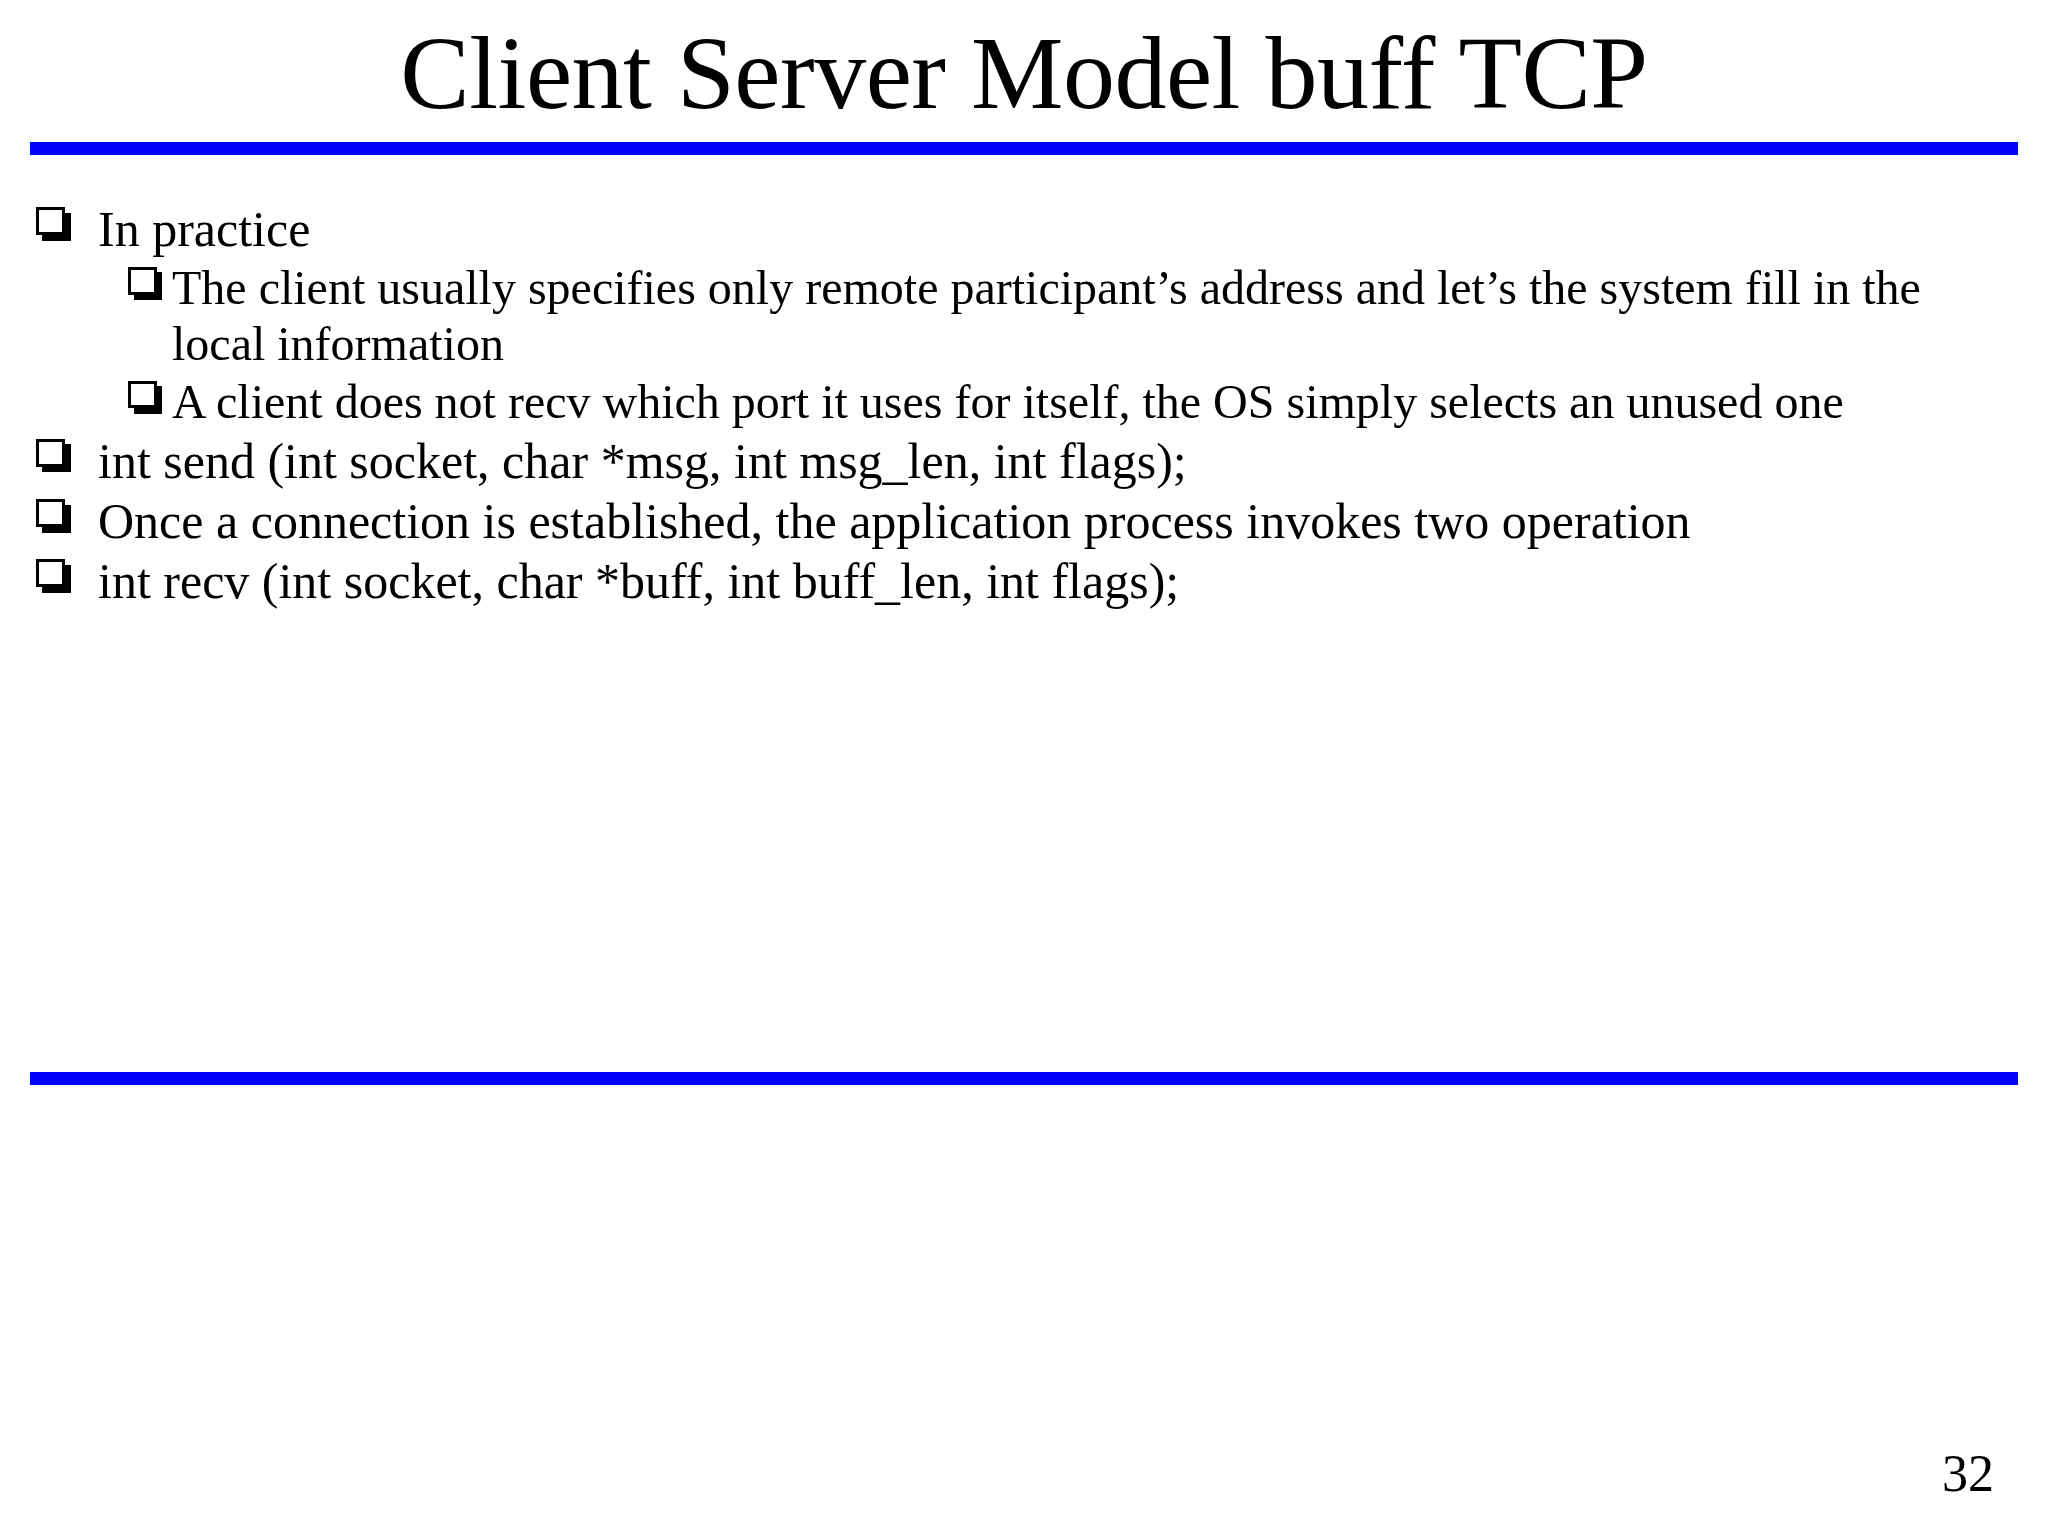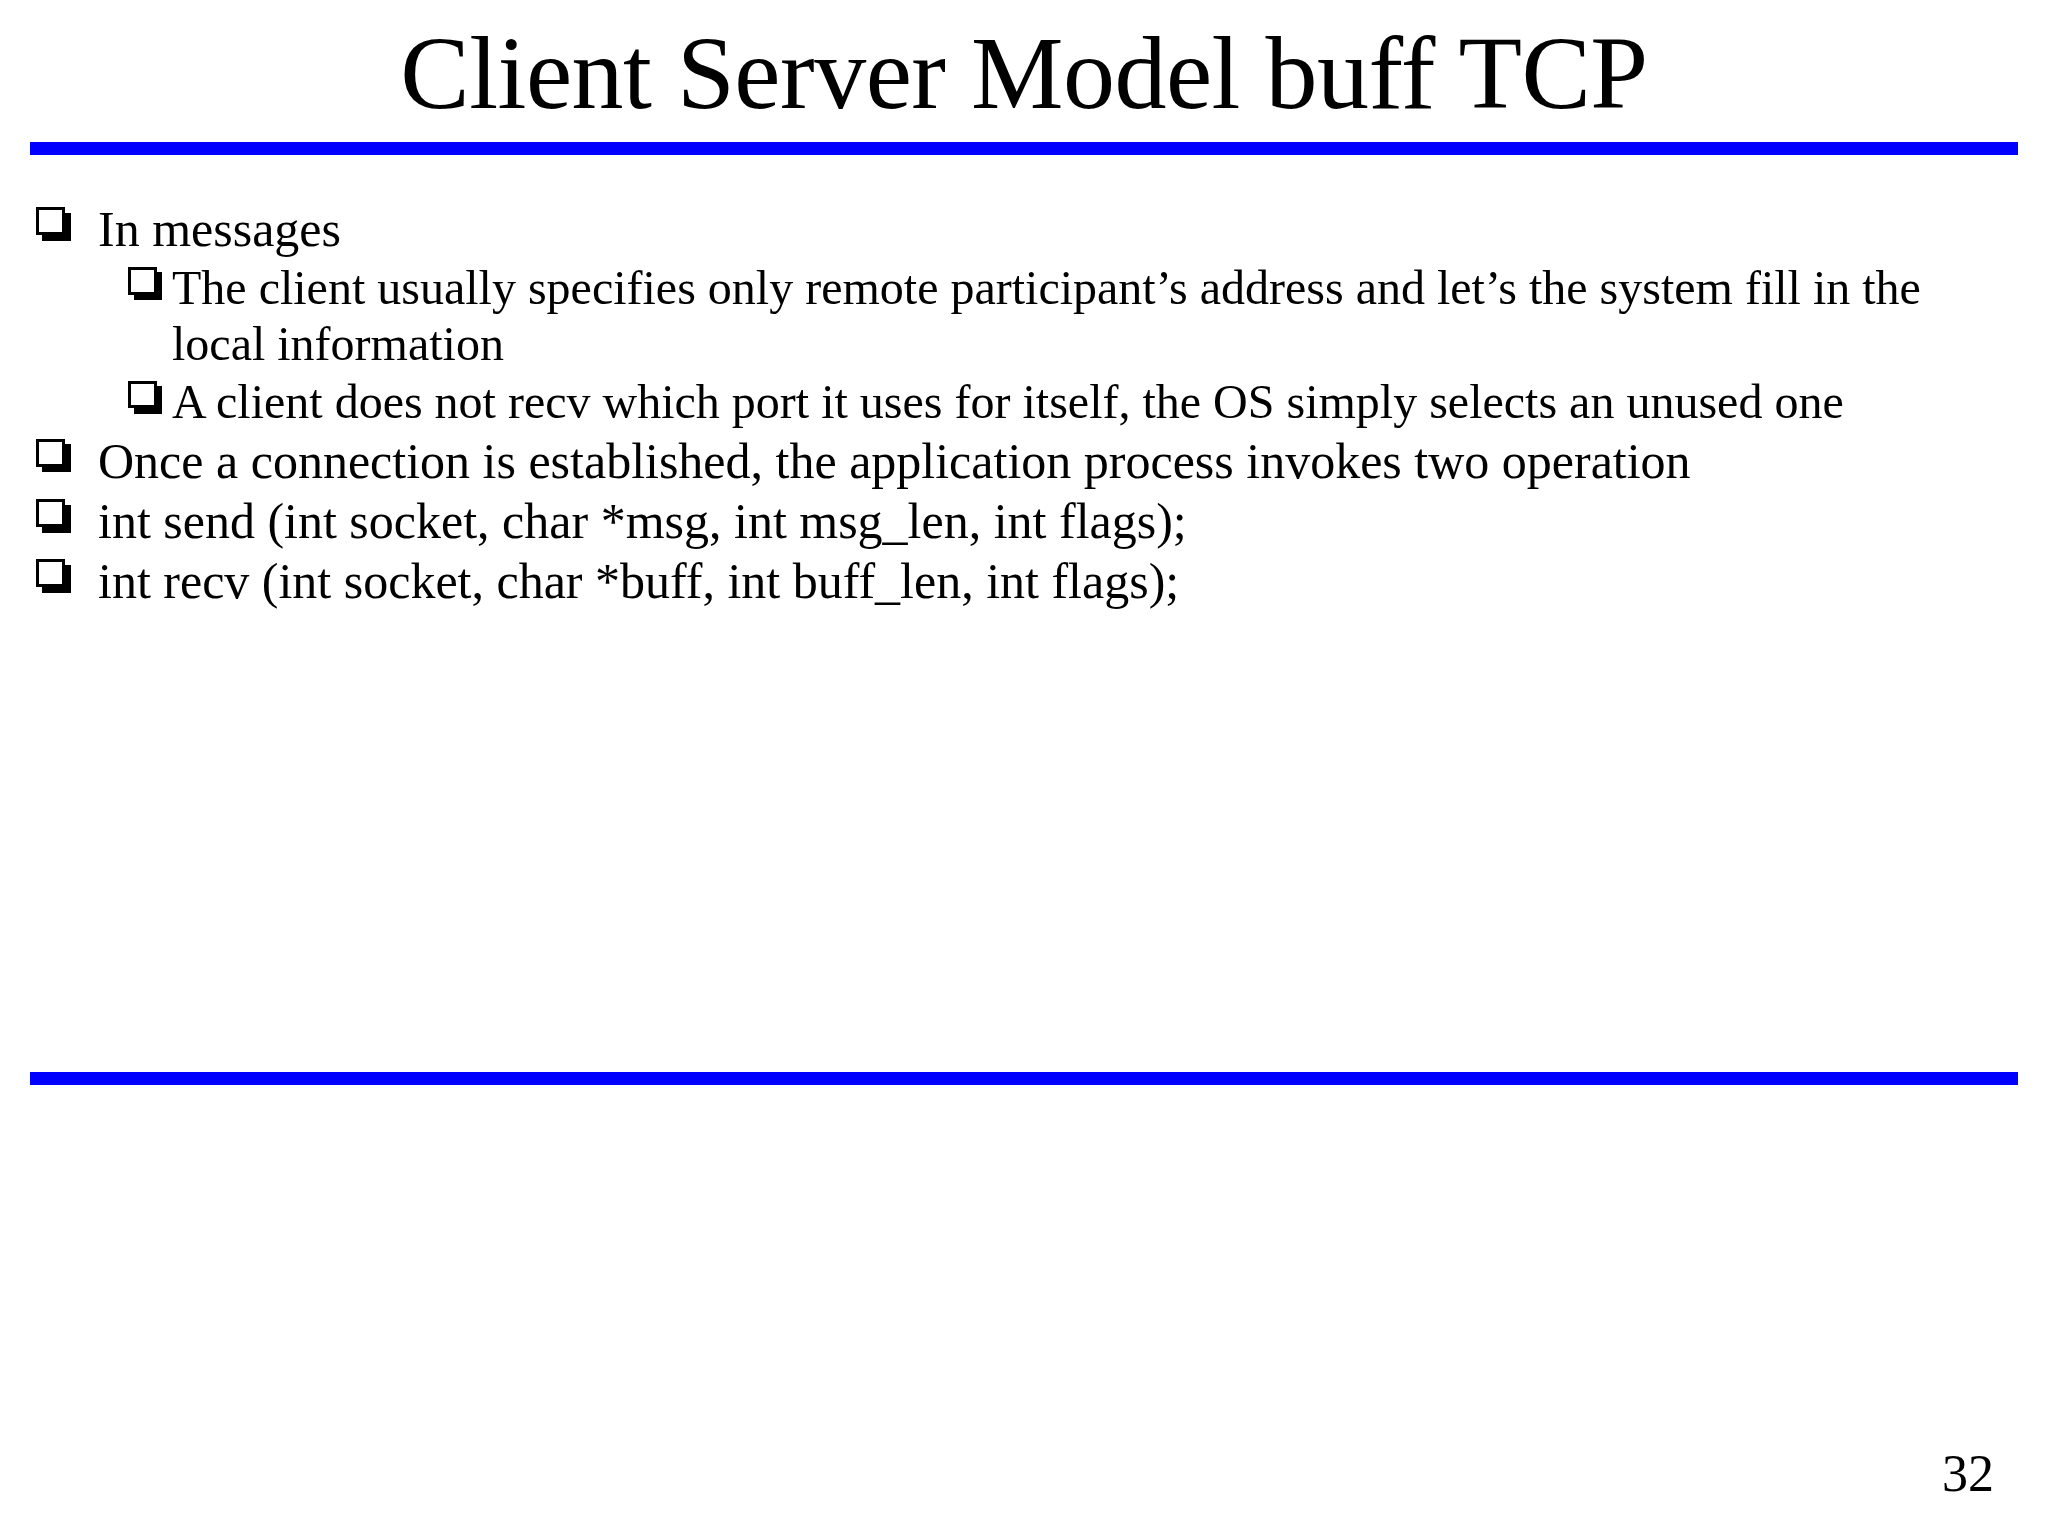--- a/index.html
+++ b/index.html
@@ -147,21 +147,21 @@
   </div>
 
   <div class="rule rule-top"></div>
 
   <div class="body-area">
 
     <div class="bullet-row lvl1">
       <span class="marker">
           <span class="sqbox"></span>
         </span>
-      <span class="bullet-text">In messages</span>
+      <span class="bullet-text">In practice</span>
     </div>
 
     <div class="bullet-row lvl2">
       <span class="marker">
           <span class="sqbox"></span>
         </span>
       <span class="bullet-text">The client usually specifies only remote participant’s address and let’s the system fill in the local information</span>
     </div>
 
 
@@ -169,34 +169,34 @@
       <span class="marker">
           <span class="sqbox"></span>
         </span>
       <span class="bullet-text">A client does not recv which port it uses for itself, the OS simply selects an unused one</span>
     </div>
 
     <div class="bullet-row lvl1">
       <span class="marker">
           <span class="sqbox"></span>
         </span>
+      <span class="bullet-text">int send (int socket, char *msg, int msg_len, int flags);</span>
+    </div>
+
+    <div class="bullet-row lvl1">
+      <span class="marker">
+          <span class="sqbox"></span>
+        </span>
       <span class="bullet-text">Once a connection is established, the application process invokes two operation</span>
     </div>
 
     <div class="bullet-row lvl1">
       <span class="marker">
           <span class="sqbox"></span>
         </span>
-      <span class="bullet-text">int send (int socket, char *msg, int msg_len, int flags);</span>
-    </div>
-
-    <div class="bullet-row lvl1">
-      <span class="marker">
-          <span class="sqbox"></span>
-        </span>
       <span class="bullet-text">int recv (int socket, char *buff, int buff_len, int flags);</span>
     </div>
 
   </div>
 
   <div class="rule rule-bottom"></div>
 
   <div class="page-number">32</div>
 
 </div>

